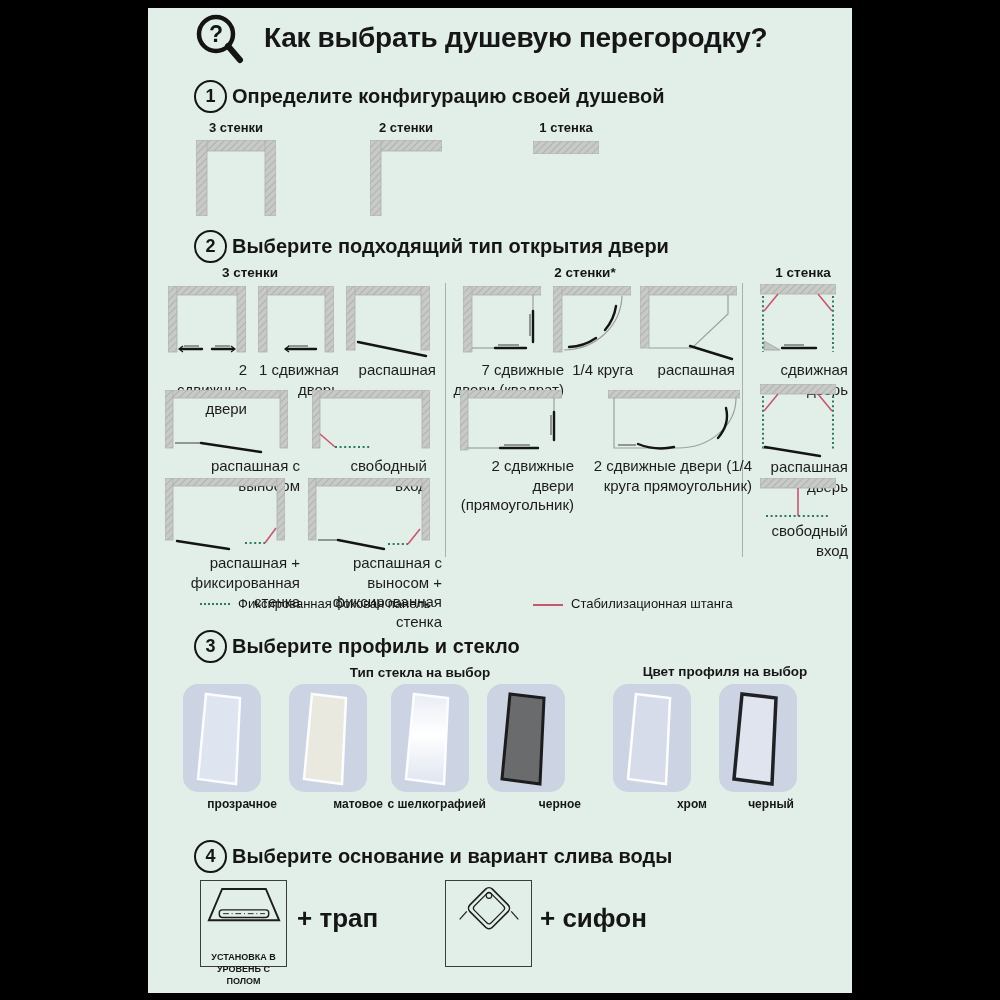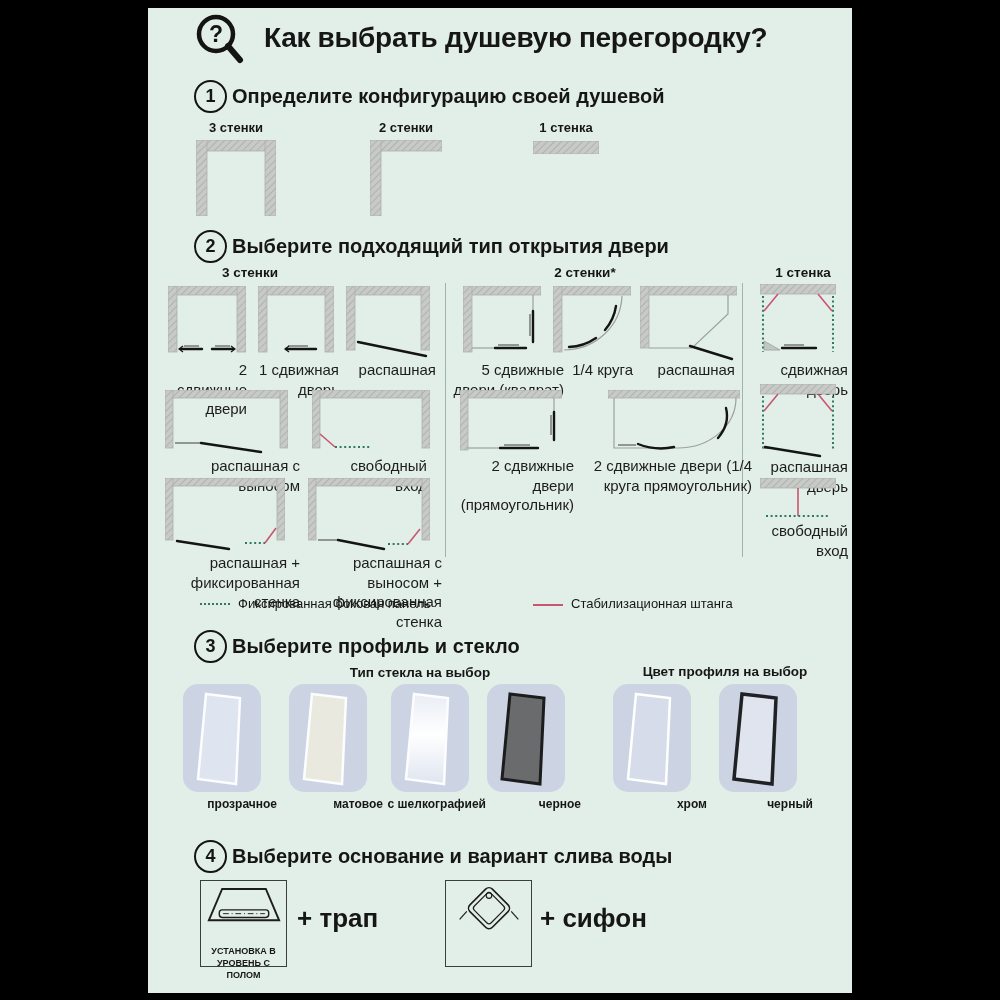--- a/index.html
+++ b/index.html
@@ -13,21 +13,21 @@
   .cfg-label{font-size:13px;font-weight:bold;text-align:center;}
   .col-h{font-size:13.5px;font-weight:bold;text-align:center;}
   .dlabel{font-size:15px;font-weight:normal;text-align:right;line-height:1.3;color:#1d1d1d;}
   .note{font-size:13px;font-weight:bold;line-height:1.5;}
   .legend-text{font-size:13px;}
   .divider{width:1px;background:#a3b2aa;}
   .sub-h{font-size:13.5px;font-weight:bold;text-align:center;}
   .tile-label{font-size:12px;font-weight:bold;text-align:right;}
   .s4box{width:87px;height:87px;border:1.5px solid #3a3f3c;display:flex;flex-direction:column;
     align-items:center;justify-content:flex-start;box-sizing:border-box;padding-top:5px;}
-  .s4cap{font-size:9px;font-weight:bold;text-align:center;line-height:1.35;margin-top:13px;}
+  .s4cap{font-size:9px;font-weight:bold;text-align:center;line-height:1.35;margin-top:19px;}
   .plus-label{font-size:26px;font-weight:bold;white-space:nowrap;}
   
   .wl{fill:url(#hatch);stroke:#adb0ac;stroke-width:0.8;}
   .gl{stroke:#9aa09e;stroke-width:1.2;fill:none;}
   .bk{stroke:#141414;stroke-width:2.4;fill:none;stroke-linecap:round;}
   .gy{stroke:#8f9694;stroke-width:2;fill:none;}
   .rd{stroke:#c9566f;stroke-width:1.6;fill:none;}
   .gn{stroke:#2e7b5b;stroke-width:2;fill:none;stroke-dasharray:2 2.6;}
   .ic{stroke:#1d1d1d;fill:none;}
 </style>
@@ -185,21 +185,21 @@
     <rect class="wl" x="0" y="0" width="78" height="9"></rect>
     <rect class="wl" x="0" y="0" width="9" height="66"></rect>
     <line class="gl" x1="70" y1="9" x2="70" y2="25"></line>
     <line class="gy" x1="67" y1="28" x2="67" y2="50"></line>
     <line class="bk" x1="70" y1="25" x2="70" y2="56"></line>
     <line class="gl" x1="9" y1="62" x2="32" y2="62"></line>
     <line class="gy" x1="35" y1="59" x2="56" y2="59"></line>
     <line class="bk" x1="32" y1="62" x2="63" y2="62"></line>
   </svg>
 </div>
-<div class="abs dlabel" style="left:440px;top:360px;width:124px">5 сдвижные двери (квадрат)</div>
+<div class="abs dlabel" style="left:440px;top:360px;width:124px">7 сдвижные двери (квадрат)</div>
 
 <div class="abs" style="left:553px;top:286px">
   <svg width="78" height="70" viewBox="0 0 78 70">
     <rect class="wl" x="0" y="0" width="78" height="9"></rect>
     <rect class="wl" x="0" y="0" width="9" height="66"></rect>
     <path class="gl" d="M 69 10 A 58 56 0 0 1 11 64"></path>
     <path class="bk" d="M 63 20 A 50 48 0 0 1 52 44"></path>
     <path class="bk" d="M 43 52 A 50 48 0 0 1 16 61"></path>
   </svg>
 </div>
@@ -329,21 +329,21 @@
   </svg>
 </div>
 <div class="abs tile-label" style="left:597px;top:797px;width:110px">хром</div>
 
 <div class="abs" style="left:719px;top:684px">
   <svg width="78" height="108" viewBox="0 0 78 108">
     <rect x="0" y="0" width="78" height="108" rx="15" fill="#ccd3e2"></rect>
     <polygon points="23,10 57,14 53,100 15,95" fill="#dfe4ef" stroke="#1f2124" stroke-width="3.5"></polygon>
   </svg>
 </div>
-<div class="abs tile-label" style="left:703px;top:797px;width:110px">черный</div>
+<div class="abs tile-label" style="left:684px;top:797px;width:110px">черный</div>
 
 <div class="abs num-circle" style="left:194px;top:840px">4</div>
 <div class="abs sec-title" style="left:232px;top:845px">Выберите основание и вариант слива воды</div>
 
 <div class="abs s4box" style="left:200px;top:880px">
   <span>
     <svg width="76" height="42" viewBox="0 0 80 44">
       <polygon class="ic" points="17,3 63,3 77,36 3,36" stroke-width="2"></polygon>
       <rect class="ic" x="14" y="25" width="52" height="8" rx="3" stroke-width="1.5"></rect>
       <line class="ic" x1="18" y1="29" x2="62" y2="29" stroke-width="1" stroke-dasharray="6 3 1 3"></line>

